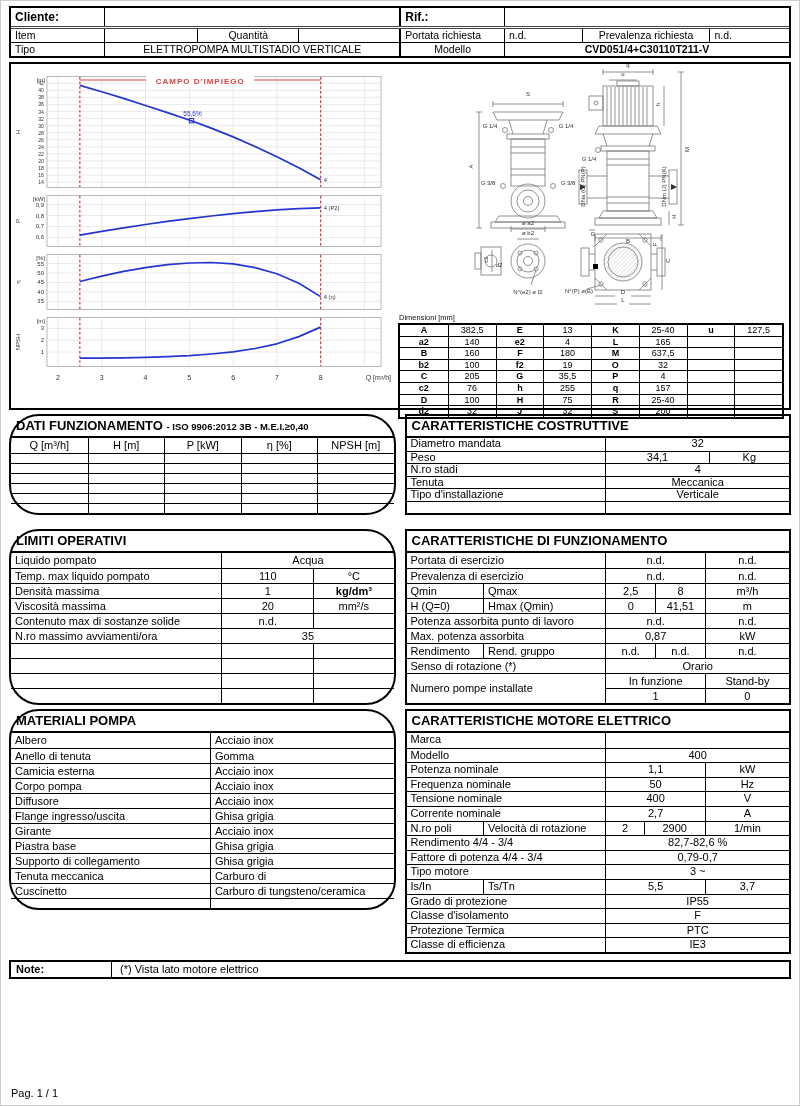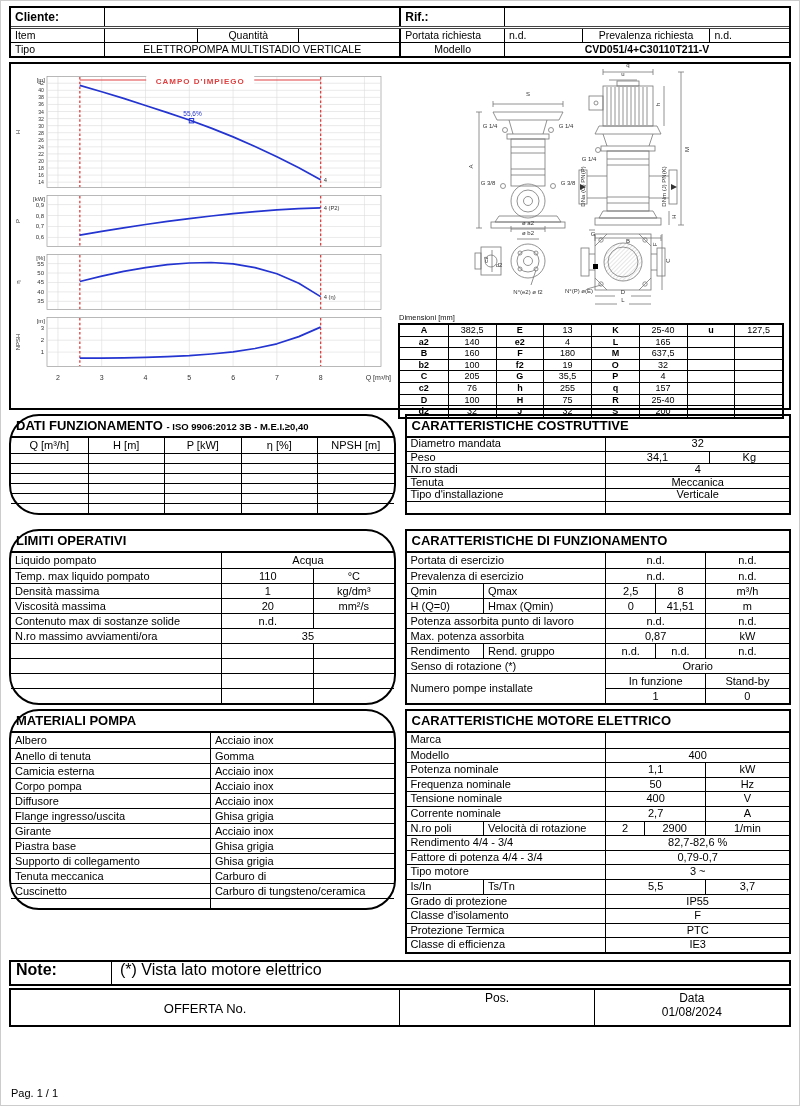--- a/index.html
+++ b/index.html
@@ -50,21 +50,21 @@
   .rows .trow{display:flex;border-top:1px solid #000;height:var(--rh);box-sizing:border-box;}
   .rows .trow:first-child{border-top:none;}
   .tcell{box-sizing:border-box;border-left:1px solid #000;font-size:11px;line-height:calc(var(--rh) - 1px);
          padding:0 4px;white-space:nowrap;overflow:hidden;}
   .tcell.first{border-left:none;}
   .tcell.a-c{text-align:center;padding:0 1px;}
   .tcell.stack{display:flex;flex-direction:column;padding:0;text-align:center;}
   .tcell.stack div{flex:1;line-height:14px;}
   .tcell.stack div:first-child{border-bottom:1px solid #000;}
   
-  .noterow{margin:6px 8px 0;border:2px solid #000;height:26px;display:flex;font-size:16px;line-height:15px;box-sizing:border-box;}
+  .noterow{margin:6px 8px 0;border:2px solid #000;height:19px;display:flex;font-size:11px;line-height:15px;box-sizing:border-box;}
   .noterow .nlab{width:100px;font-weight:bold;padding:0 5px;box-sizing:border-box;}
   .noterow .ntext{flex:1;border-left:1px solid #000;padding:0 8px;}
   .offerrow{margin:2px 8px 0;border:2px solid #000;height:39px;display:flex;box-sizing:border-box;}
   .oc1{width:49.9%;text-align:center;font-size:13px;line-height:38px;}
   .oc2{width:25%;border-left:1px solid #000;text-align:center;font-size:12px;padding-top:1px;box-sizing:border-box;}
   .oc3{flex:1;border-left:1px solid #000;text-align:center;font-size:12px;padding-top:1px;box-sizing:border-box;}
   .copyr{text-align:right;font-size:7.5px;margin:3px 10px 0;color:#222;}
   .pag{position:absolute;left:10px;bottom:6px;font-size:11px;}
   svg text{font-family:"Liberation Sans",sans-serif;}
 </style>
@@ -570,21 +570,21 @@
             <div class="tcell a-c" style="width: 45%;">Acqua</div>
           </div>
           <div class="trow">
             <div class="tcell first" style="width: 55%;">Temp. max liquido pompato</div>
             <div class="tcell a-c" style="width: 24%;">110</div>
             <div class="tcell a-c" style="width: 21%;">°C</div>
           </div>
           <div class="trow">
             <div class="tcell first" style="width: 55%;">Densità massima</div>
             <div class="tcell a-c" style="width: 24%;">1</div>
-            <div class="tcell a-c" style="width: 21%;">kg/dm³</div>
+            <div class="tcell a-c" style="width: 21%; font-weight: bold;">kg/dm³</div>
           </div>
           <div class="trow">
             <div class="tcell first" style="width: 55%;">Viscosità massima</div>
             <div class="tcell a-c" style="width: 24%;">20</div>
             <div class="tcell a-c" style="width: 21%;">mm²/s</div>
           </div>
           <div class="trow">
             <div class="tcell first" style="width: 55%;">Contenuto max di sostanze solide</div>
             <div class="tcell a-c" style="width: 24%;">n.d.</div>
             <div class="tcell" style="width: 21%;"></div>
@@ -805,23 +805,15 @@
             <div class="tcell a-c" style="width: 48%;">IE3</div>
           </div>
         </div>
     </div>
   </div>
 
   <div class="noterow">
     <div class="nlab">Note:</div>
     <div class="ntext">(*) Vista lato motore elettrico</div>
   </div>
-  <div class="offerrow">
-    <div class="oc1">OFFERTA No.</div>
-    <div class="oc2">Pos.</div>
-    <div class="oc3">
-      <div>Data</div>
-      <div>01/08/2024</div>
-    </div>
-  </div>
   <div class="pag">Pag. 1 / 1</div>
 
 </div>
 
 </body></html>

